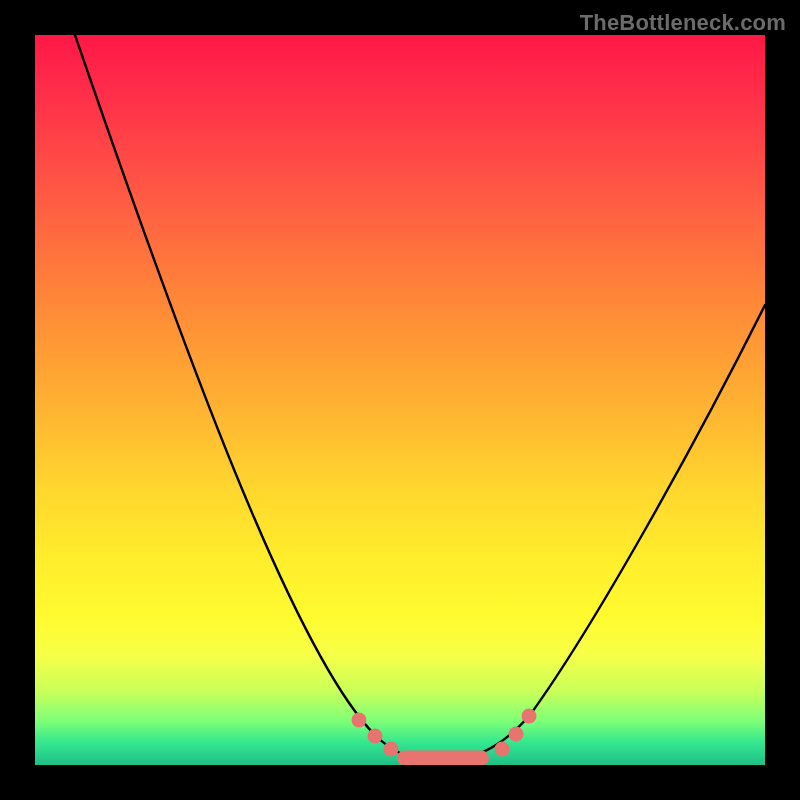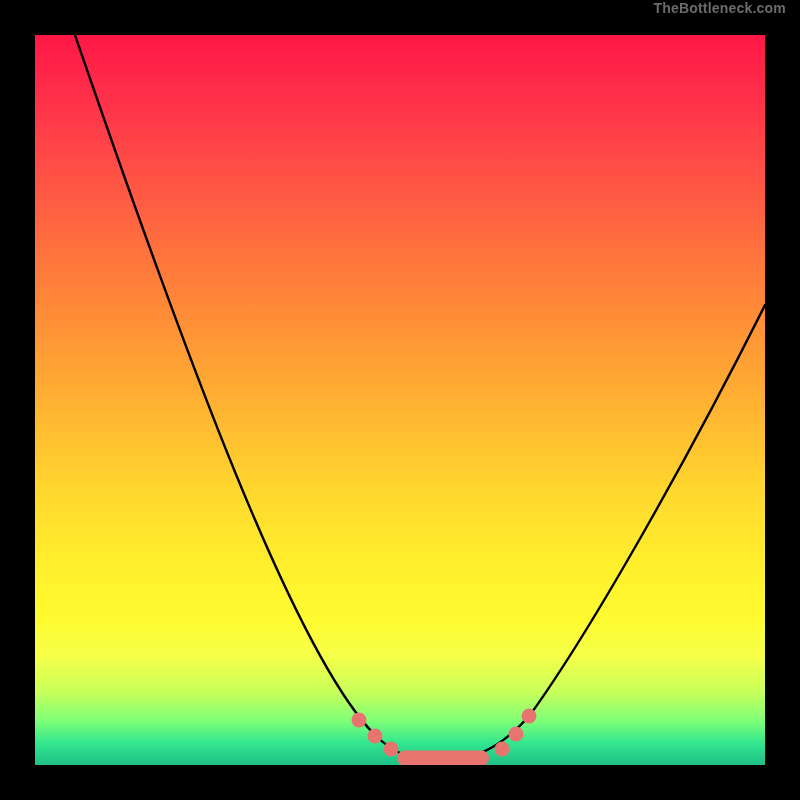--- a/index.html
+++ b/index.html
@@ -37,24 +37,24 @@
       #f6ff48 85%,
       #c8ff5a 90%,
       #7dff78 94%,
       #33e68f 97%,
       #1fbf86 100%
     );
     overflow: hidden;
   }
   .watermark {
     position: absolute;
-    top: 0;
+    top: 10px;
     right: 14px;
     font-family: Arial, Helvetica, sans-serif;
-    font-size: 14px;
+    font-size: 22px;
     font-weight: 600;
     color: #6b6b6b;
     letter-spacing: 0.2px;
   }
   svg.curve {
     position: absolute;
     top: 0;
     left: 0;
     width: 730px;
     height: 730px;

